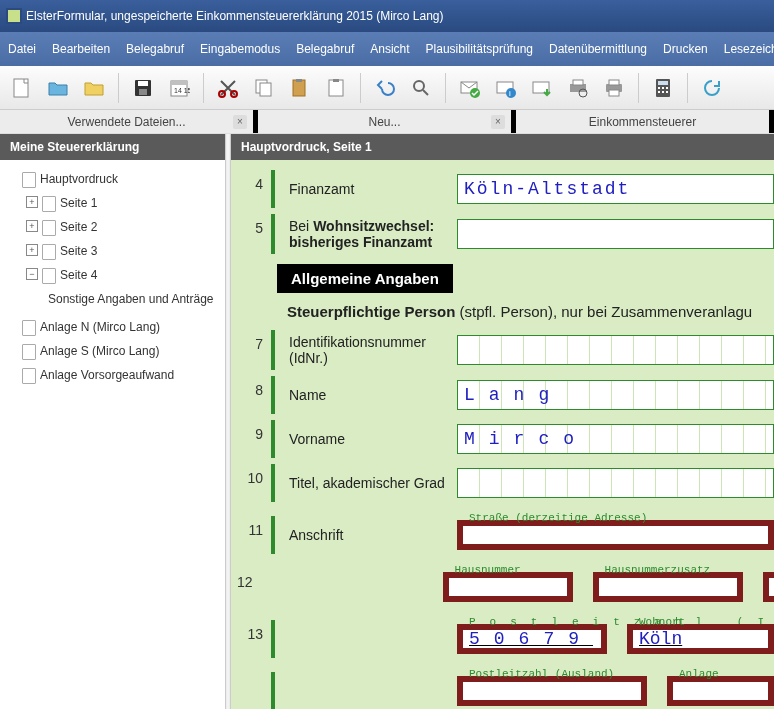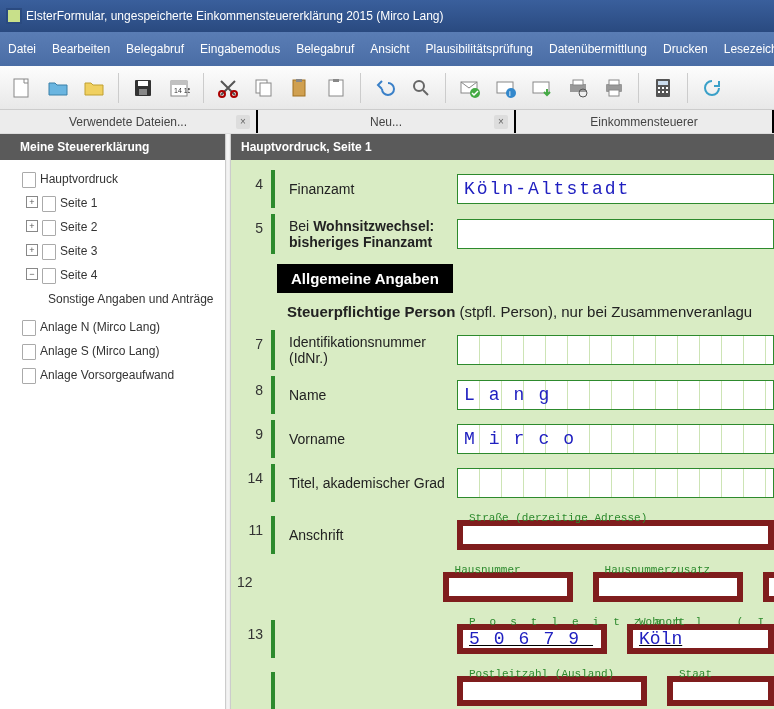--- a/index.html
+++ b/index.html
@@ -9,26 +9,26 @@
 .titlebar .icon { width: 16px; height: 16px; margin-right: 4px; }
 
 .menubar { background: linear-gradient(to bottom, #5a7db5, #4a6da5); color: #fff; height: 34px; display: flex; align-items: stretch; font-size: 12px; }
 .menubar .menu { padding: 3px 8px; cursor: default; display:flex; align-items:center; }
 
 .toolbar { background: linear-gradient(to bottom, #fdfdfd, #e8e8e8); height: 44px; display: flex; align-items: center; padding: 0 6px; border-bottom: 1px solid #ccc; gap: 4px; }
 .tbtn { width: 32px; height: 32px; display:flex; align-items:center; justify-content:center; border-radius:3px; }
 .tsep { width: 1px; height: 30px; background: #ccc; margin: 0 4px; }
 
 .tabbar { background: #f0f0f0; height: 24px; display: flex; border-bottom: 1px solid #ddd; font-size: 12px; }
-.tab { flex:1; display:flex; align-items:center; justify-content:center; position:relative; border-right:2px solid #000000; background:#ececec; color:#444; }
+.tab { flex:1; display:flex; align-items:center; justify-content:center; position:relative; border-right:5px solid #000000; background:#ececec; color:#444; }
 .tab .close { position:absolute; right:6px; width:14px; height:14px; background:#ddd; color:#666; display:flex; align-items:center; justify-content:center; font-size:10px; border-radius:2px;}
 
 .content { display:flex; height: calc(709px - 24px - 22px - 44px - 24px); }
 .sidebar { width: 225px; background:#fff; display:flex; flex-direction:column; }
-.sidebar-header { background:#5a5a5a; color:#fff; padding:6px 20px; font-size:12px; font-weight:bold; }
+.sidebar-header { background:#5a5a5a; color:#fff; padding:6px 10px; font-size:12px; font-weight:bold; }
 .tree { padding:8px 4px; font-size:12px; color:#333; }
 .tree-item { display:flex; padding:4px 2px; gap:4px; cursor:default; }
 .tree-item .expander { width:12px; height:12px; border:1px solid #888; display:flex; align-items:center; justify-content:center; font-size:9px; line-height:1; color:#555; background:#fff;}
 .tree-item .expander.blank { border:none; background:none;}
 .tree-item .doc-icon { width:14px; height:16px; border:1px solid #aaa; border-radius:1px; background:#fff; position:relative; }
 .tree-item.indent1 { padding-left: 22px; }
 .tree-item.indent2 { padding-left: 44px; }
 
 .splitter { width:6px; background: linear-gradient(to right,#eaeaea,#f6f6f6,#eaeaea); border-left:1px solid #ccc; border-right:1px solid #ccc; cursor:col-resize;}
 
@@ -317,21 +317,21 @@
       <div class="form-row">
         <div class="rownum">9</div>
         <div class="leftbar"></div>
         <div class="rowbody">
           <div class="label">Vorname</div>
           <div class="field ticked" style="letter-spacing:14px">Mirco</div>
         </div>
       </div>
 
       <div class="form-row">
-        <div class="rownum">14</div>
+        <div class="rownum">10</div>
         <div class="leftbar"></div>
         <div class="rowbody">
           <div class="label">Titel, akademischer Grad</div>
           <div class="field ticked"></div>
         </div>
       </div>
 
       <div class="form-row" style="margin-top:14px;">
         <div class="rownum">11</div>
         <div class="leftbar"></div>
@@ -384,21 +384,21 @@
       <div class="form-row" style="margin-top:14px;">
         <div class="rownum"></div>
         <div class="leftbar"></div>
         <div class="rowbody">
           <div class="label"></div>
           <div class="field-group">
             <div class="field-wrap" style="width:190px">
                 <span class="fieldset-label">Postleitzahl (Ausland)</span>
               </div>
             <div class="field-wrap wide">
-                <span class="fieldset-label">Staat</span>
+                <span class="fieldset-label">Anlage</span>
               </div>
           </div>
         </div>
       </div>
 
     </div>
   </div>
 </div>
 
 </body></html>

